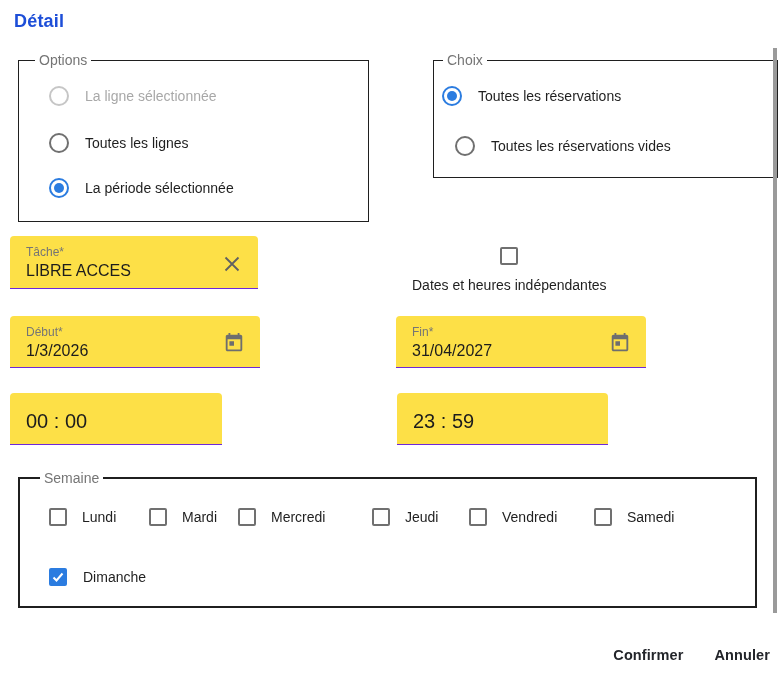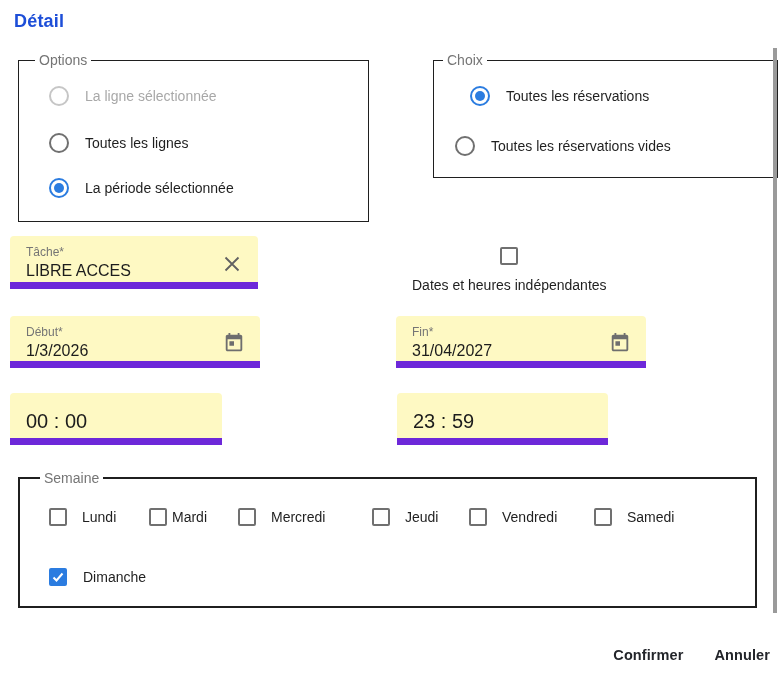--- a/index.html
+++ b/index.html
@@ -60,23 +60,23 @@
     inset: 3px;
     border-radius: 50%;
     background: #2b7ce0;
   }
   .radio.disabled { border-color: #c6c6c6; }
   .radio-label { font-size: 14px; color: #1f1f1f; white-space: nowrap; }
   .radio-label.disabled { color: #a8a8a8; }
   
   .field {
     position: absolute;
-    background: #fef9c3;
+    background: #fde047;
     border-radius: 4px 4px 0 0;
-    border-bottom: 7px solid #6d28d9;
+    border-bottom: 1px solid #6d28d9;
   }
   .field .flabel {
     position: absolute;
     left: 16px; top: 9px;
     font-size: 12px;
     color: #757575;
     white-space: nowrap;
   }
   .field .fvalue {
     position: absolute;
@@ -169,21 +169,21 @@
 
     <div class="radio-row" style="left:30px; top:117px;">
       <span class="radio checked"></span>
       <span class="radio-label">La période sélectionnée</span>
     </div>
   </div>
 
   <div class="group" style="left:411px; top:60px; width:345px; height:118px;margin-left:22px;">
     <span class="legend" style="left:9px;">Choix</span>
 
-    <div class="radio-row" style="left:36px; top:25px;">
+    <div class="radio-row" style="left:8px; top:25px;">
       <span class="radio checked"></span>
       <span class="radio-label">Toutes les réservations</span>
     </div>
 
     <div class="radio-row" style="left:21px; top:75px;">
       <span class="radio"></span>
       <span class="radio-label">Toutes les réservations vides</span>
     </div>
   </div>
 
@@ -230,21 +230,21 @@
     <span class="fvalue-solo">23 : 59</span>
   </div>
 
   <div class="group group-semaine" style="left:18px; top:477px; width:739px; height:131px;">
     <span class="legend" style="left:20px;">Semaine</span>
 
     <div class="check-row" style="left:29px; top:29px; gap:15px;">
       <span class="checkbox"></span>
       <span class="check-label">Lundi</span>
     </div>
-    <div class="check-row" style="left:129px; top:29px; gap:5px;">
+    <div class="check-row" style="left:129px; top:29px; gap:15px;">
       <span class="checkbox"></span>
       <span class="check-label">Mardi</span>
     </div>
     <div class="check-row" style="left:218px; top:29px; gap:15px;">
       <span class="checkbox"></span>
       <span class="check-label">Mercredi</span>
     </div>
     <div class="check-row" style="left:352px; top:29px; gap:15px;">
       <span class="checkbox"></span>
       <span class="check-label">Jeudi</span>

